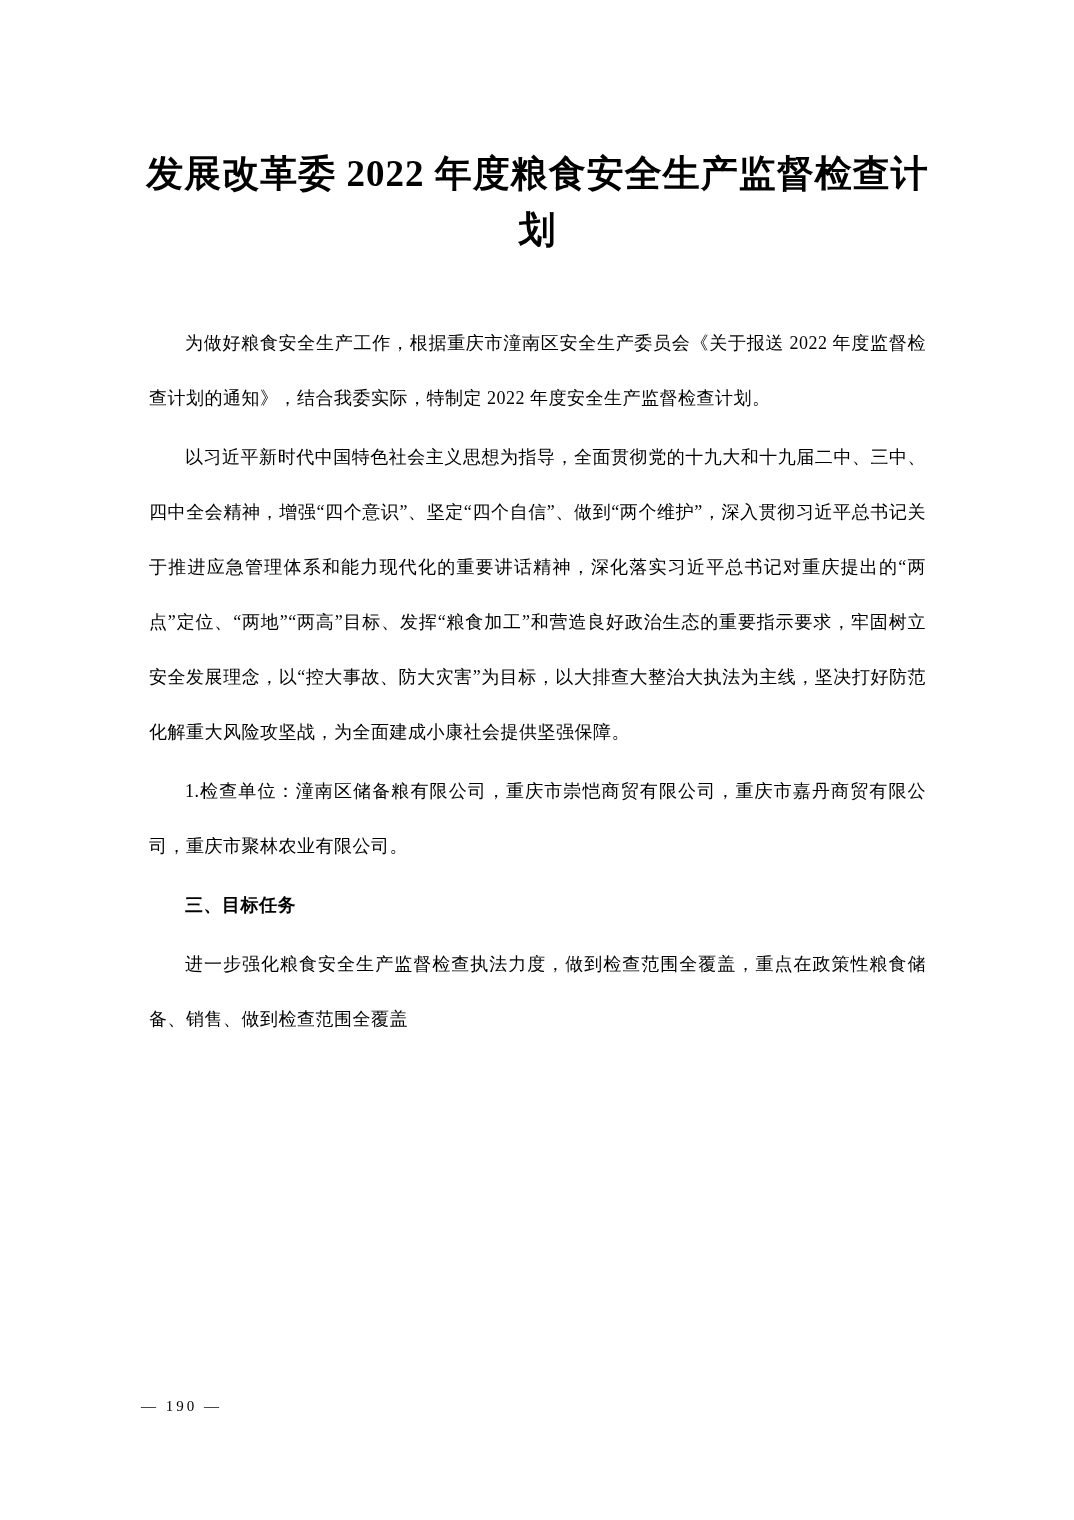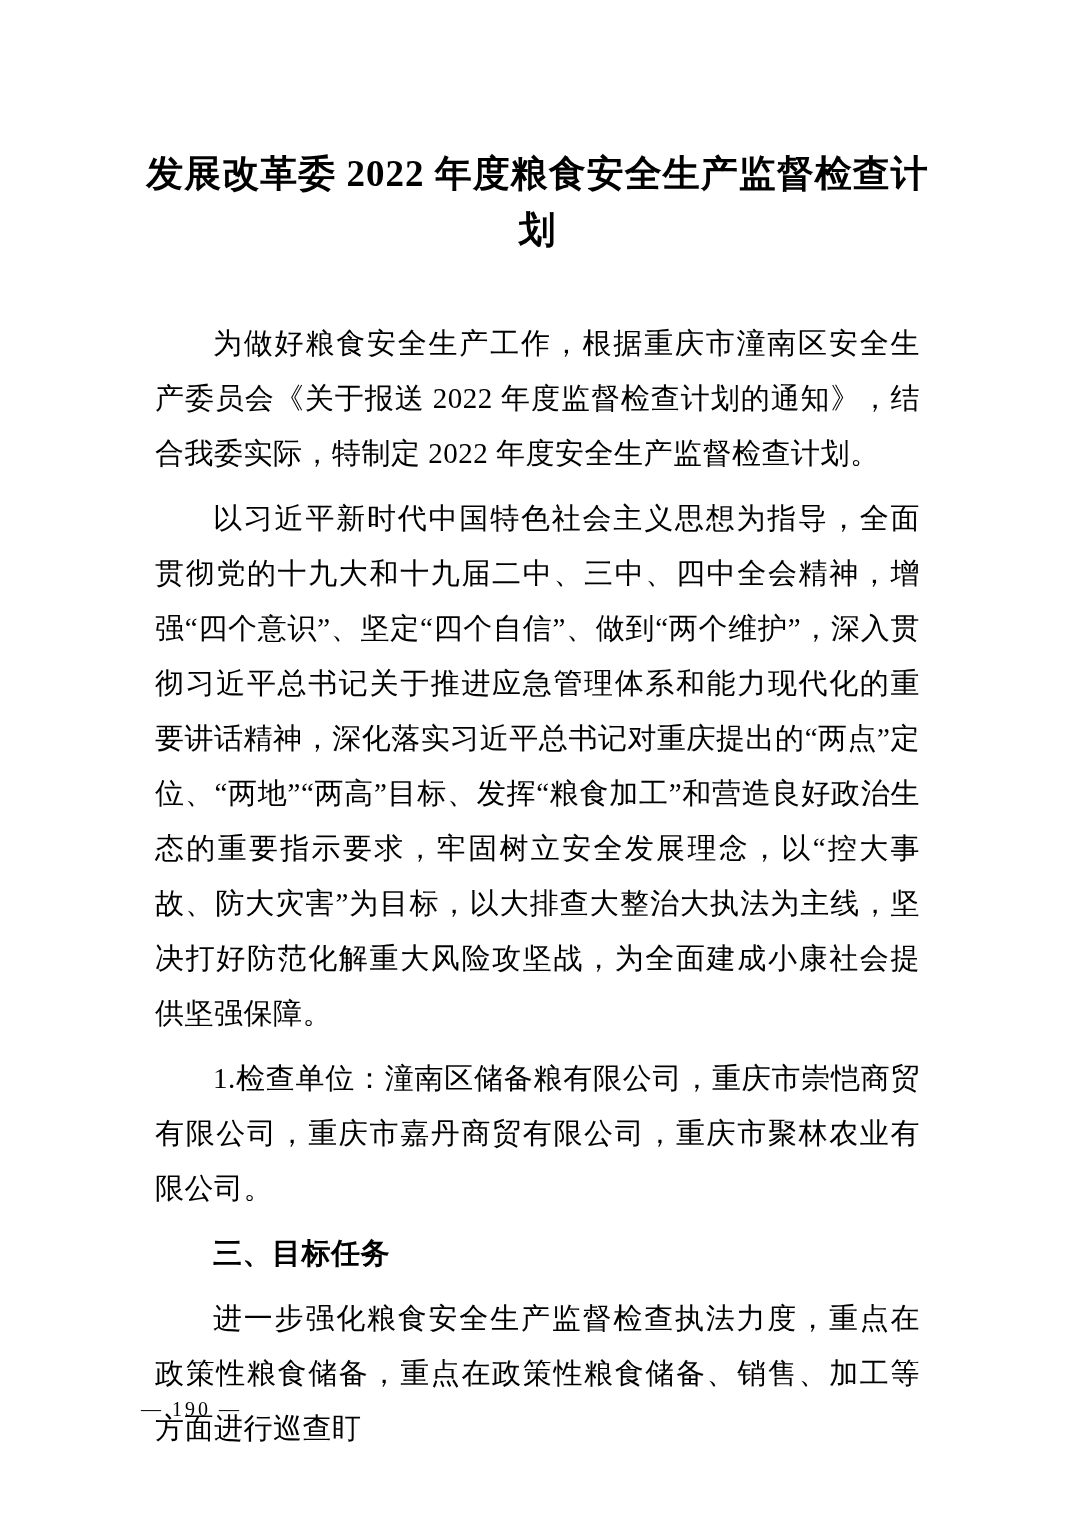--- a/index.html
+++ b/index.html
@@ -23,37 +23,37 @@
     font-size: 37px;
     font-weight: bold;
     text-align: center;
     line-height: 56px;
     letter-spacing: 1px;
     margin: 16px auto 58px auto;
     max-width: 800px;
     font-family: Liberation Serif, serif;
   }
   .doc-body p {
-    margin: 10px;
-    font-size: 29px;
+    margin: 4px;
+    font-size: 18px;
     line-height: 55px;
     text-align: justify;
     text-indent: 2em;
     letter-spacing: 0.5px;
   }
   .doc-body p.section-heading {
     font-family: "Liberation Sans", "DejaVu Sans", sans-serif;
     font-weight: bold;
     letter-spacing: 0.5px;
   }
   .page-number {
     position: absolute;
     left: 141px;
     top: 1398px;
-    font-size: 20px;
+    font-size: 15px;
     letter-spacing: 3px;
     font-family: "Liberation Serif", "DejaVu Serif", serif;
   }
 </style>
 </head>
 <body>
 
 <div class="page">
 
   <h1 class="doc-title">发展改革委 2022 年度粮食安全生产监督检查计划</h1>
@@ -64,19 +64,19 @@
 
 
     <p>以习近平新时代中国特色社会主义思想为指导，全面贯彻党的十九大和十九届二中、三中、四中全会精神，增强“四个意识”、坚定“四个自信”、做到“两个维护”，深入贯彻习近平总书记关于推进应急管理体系和能力现代化的重要讲话精神，深化落实习近平总书记对重庆提出的“两点”定位、“两地”“两高”目标、发挥“粮食加工”和营造良好政治生态的重要指示要求，牢固树立安全发展理念，以“控大事故、防大灾害”为目标，以大排查大整治大执法为主线，坚决打好防范化解重大风险攻坚战，为全面建成小康社会提供坚强保障。</p>
 
 
     <p>1.检查单位：潼南区储备粮有限公司，重庆市崇恺商贸有限公司，重庆市嘉丹商贸有限公司，重庆市聚林农业有限公司。</p>
 
 
     <p class="section-heading">三、目标任务</p>
 
-    <p>进一步强化粮食安全生产监督检查执法力度，重点在政策性粮食储备，重点在政策性粮食储备、销售、加工等方面进行巡查盯</p>
+    <p>进一步强化粮食安全生产监督检查执法力度，做到检查范围全覆盖，重点在政策性粮食储备、销售、做到检查范围全覆盖</p>
 
   </div>
 
   <div class="page-number">— 190 —</div>
 
 </div>
 
 </body></html>

